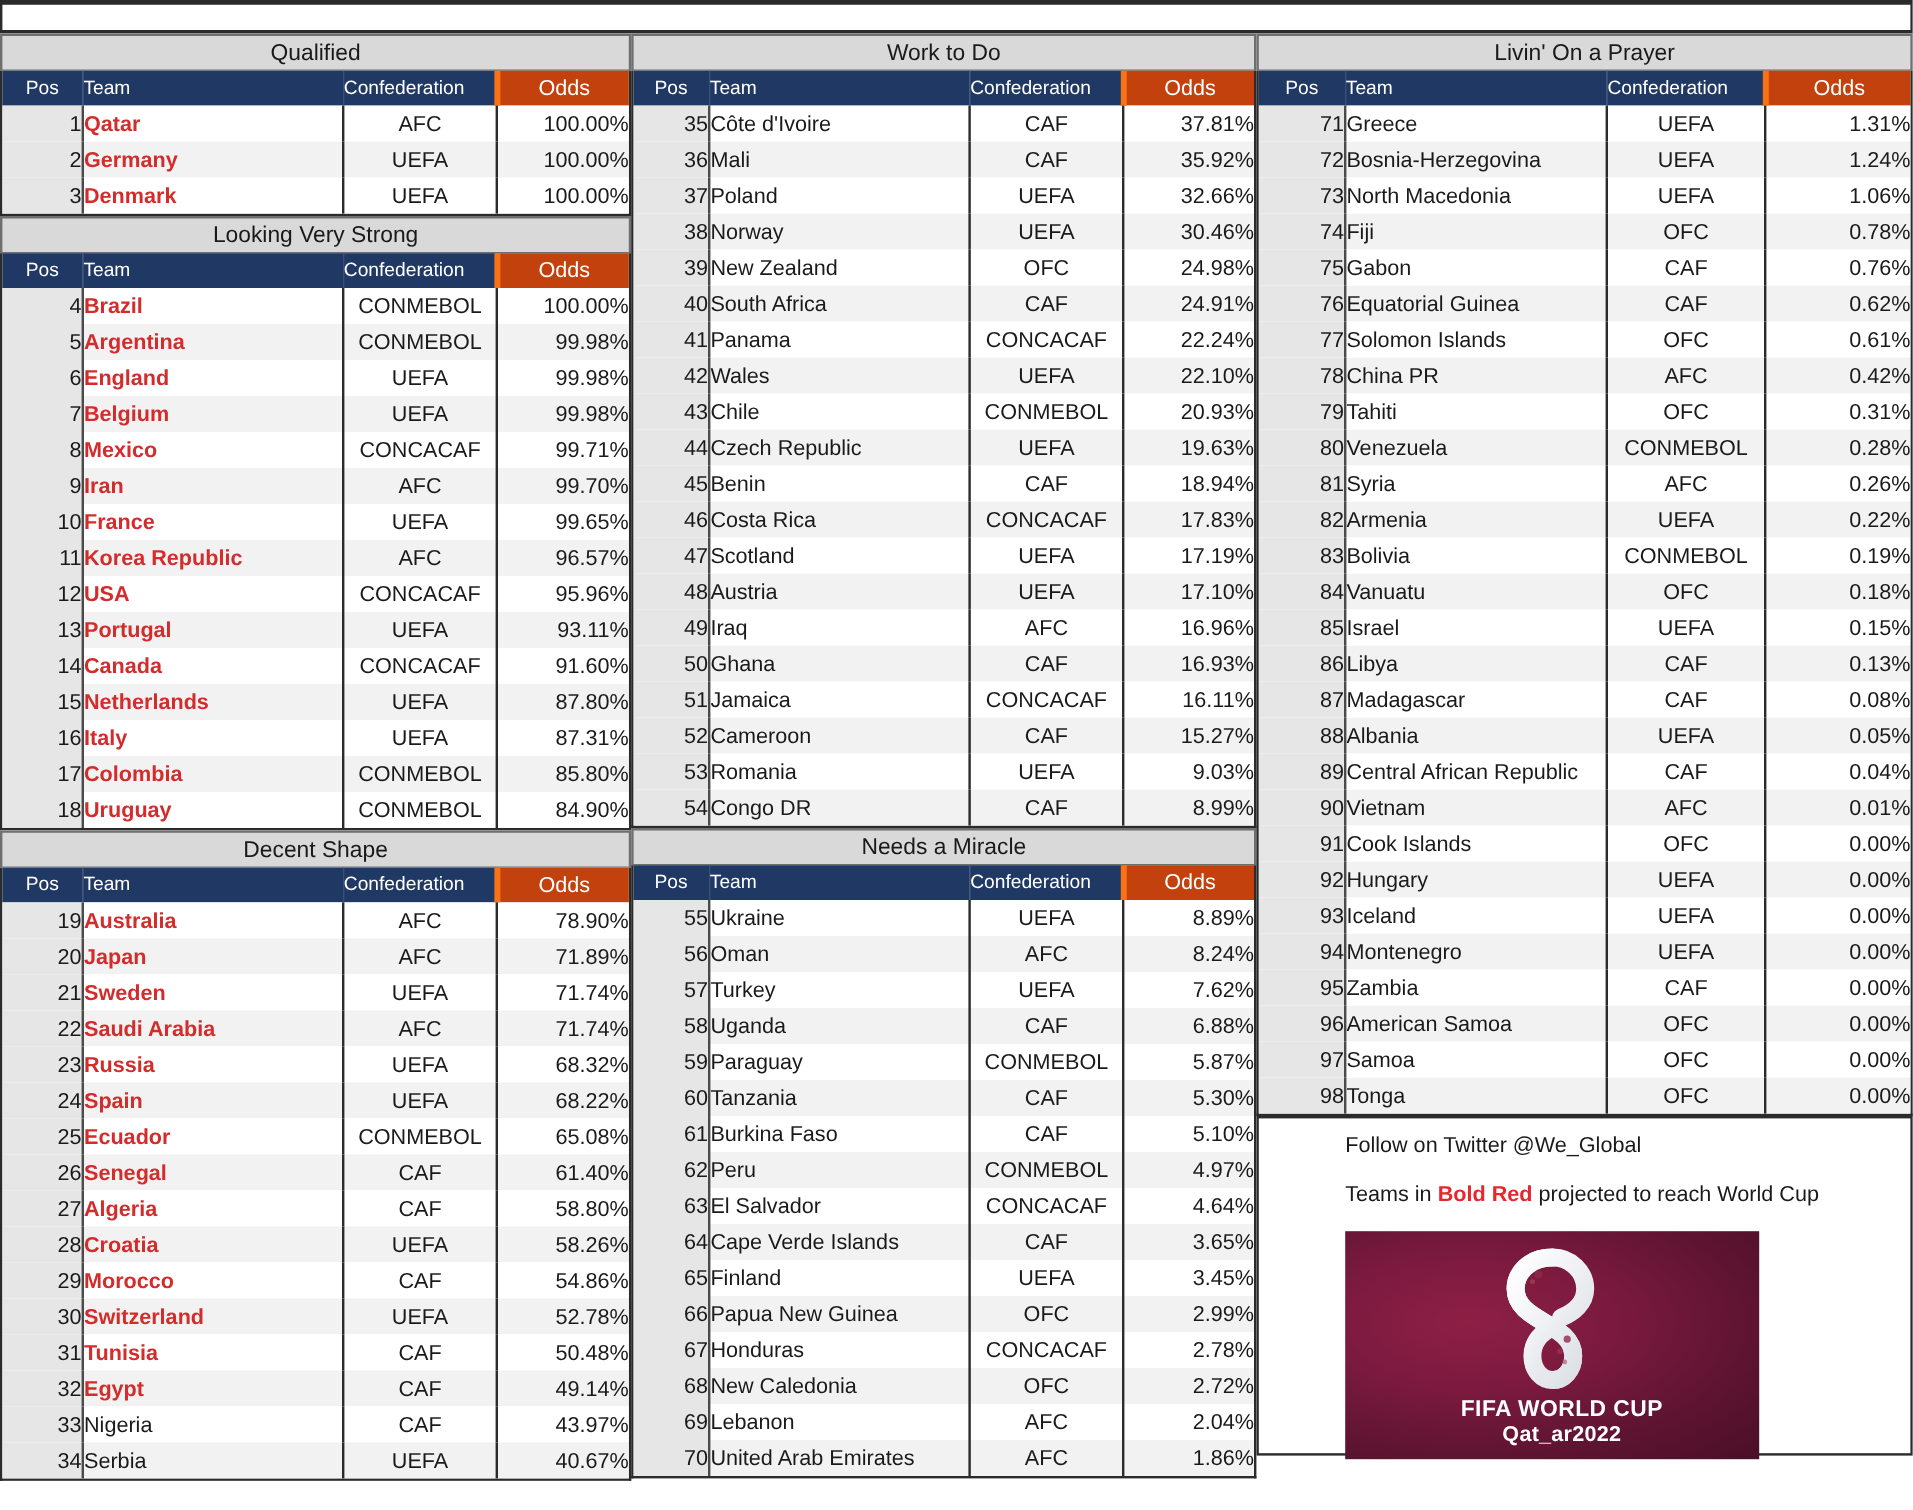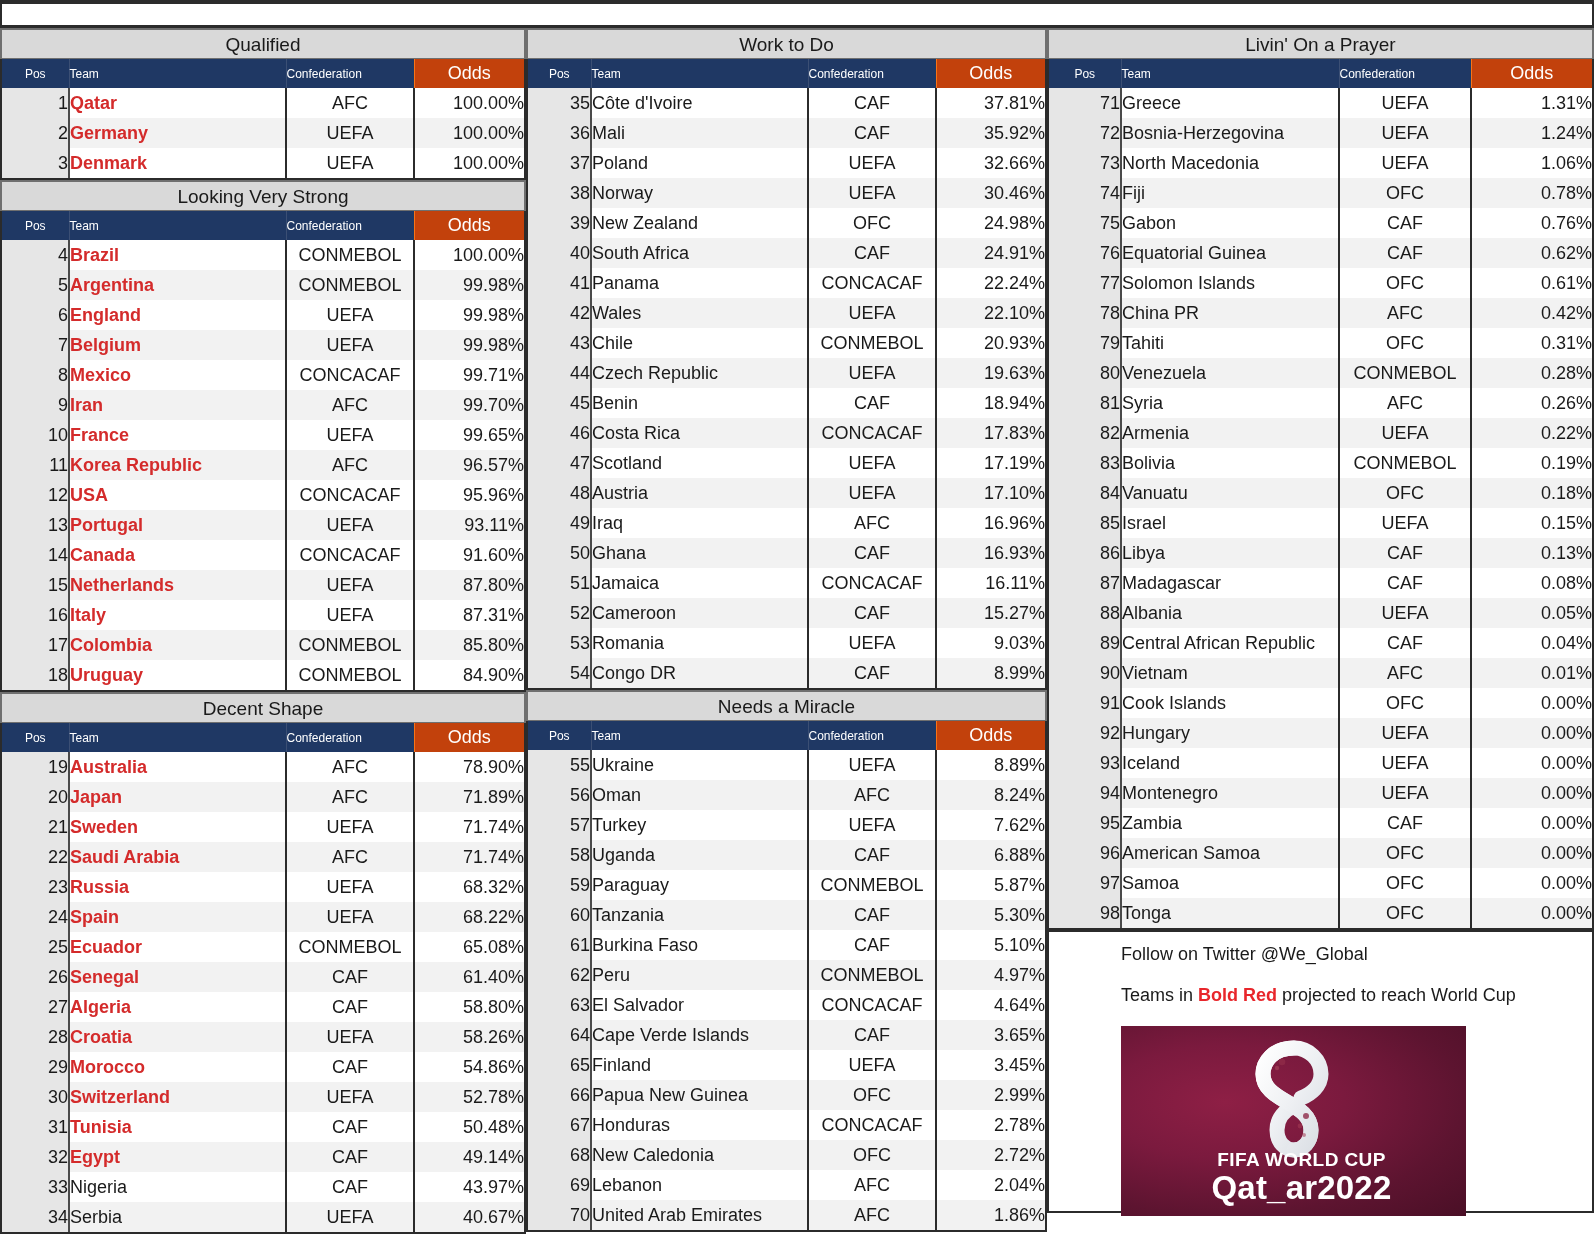--- a/index.html
+++ b/index.html
@@ -38,29 +38,29 @@
     border-bottom:1px solid #6f6f6f;
     border-left:2px solid #6f6f6f;
     border-right:2px solid #6f6f6f;
   }
 
   table.tbl{border-collapse:collapse;width:100%;table-layout:fixed;}
   table.tbl td,table.tbl th{padding:0;margin:0;}
 
   th.h-pos,th.h-team,th.h-conf{
     background:#1f3864;color:#ffffff;font-weight:normal;
-    height:29px;font-size:12px;
+    height:29px;font-size:16px;
   }
   th.h-odds{
     background:#c2410c;color:#ffffff;font-weight:normal;
     height:29px;font-size:18px;text-align:center;
   }
   th.h-pos{text-align:center;border-right:1px solid #3b4f74;}
   th.h-team{text-align:left;padding-left:9px;border-right:1px solid #3b4f74;}
-  th.h-conf{text-align:left;padding-left:9px;border-right:1px solid #f97316;}
+  th.h-conf{text-align:left;padding-left:9px;border-right:5px solid #f97316;}
 
   td.c-pos{
     background:#e6e6e6;text-align:right;padding-right:14px;
     height:30px;font-size:18px;color:#1a1a1a;
     border-right:2px solid #4a4a4a;
   }
   td.c-team{
     background:#ffffff;text-align:left;padding-left:9px;
     height:30px;font-size:18px;
     border-right:2px solid #2b2b2b;
@@ -102,21 +102,21 @@
   }
   .logo-mark{
     position:absolute;left:50%;top:14px;transform:translateX(-50%);
     width:86px;height:118px;
   }
   .logo-text{
     position:absolute;left:16px;right:0;bottom:12px;text-align:center;
     color:#ffffff;line-height:1.0;
   }
   .logo-t1{font-size:19px;font-weight:bold;letter-spacing:.4px;}
-  .logo-t2{font-size:33px;font-weight:bold;letter-spacing:.2px;margin-top:2px;}
+  .logo-t2{font-size:18px;font-weight:bold;letter-spacing:.2px;margin-top:2px;}
 </style>
 </head>
 <body>
 
 <div class="sheet">
 
   <div class="topband"></div>
 
   <div class="columns">
 

